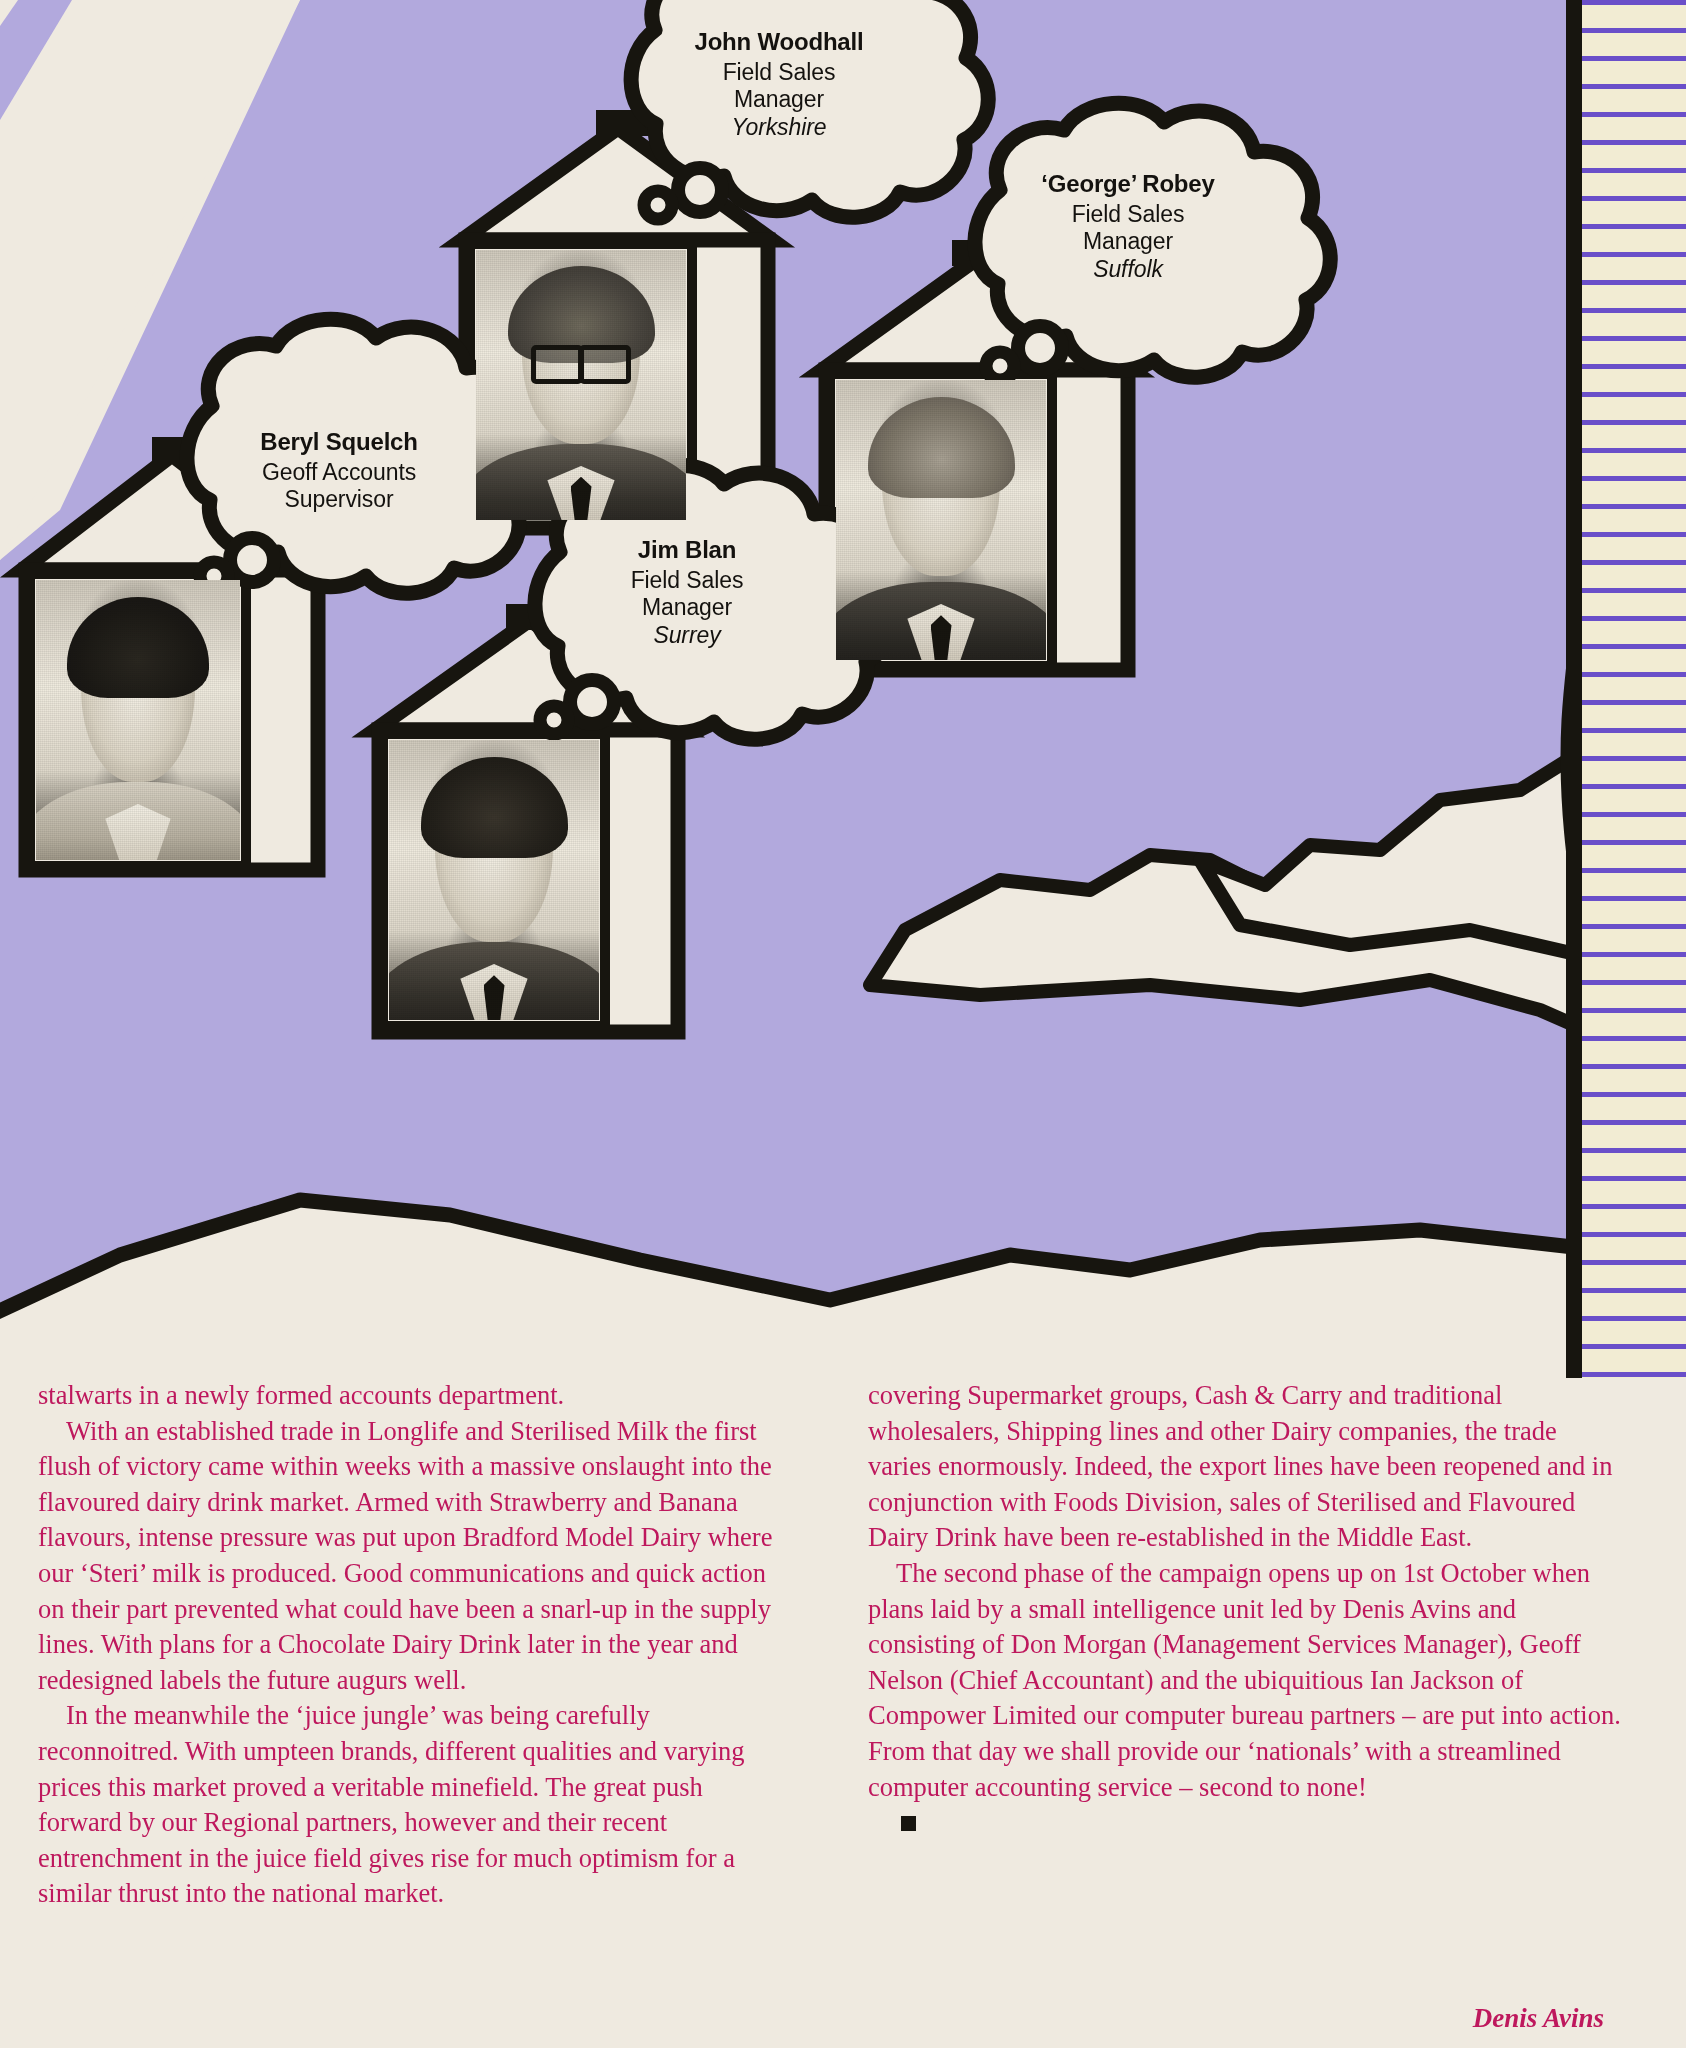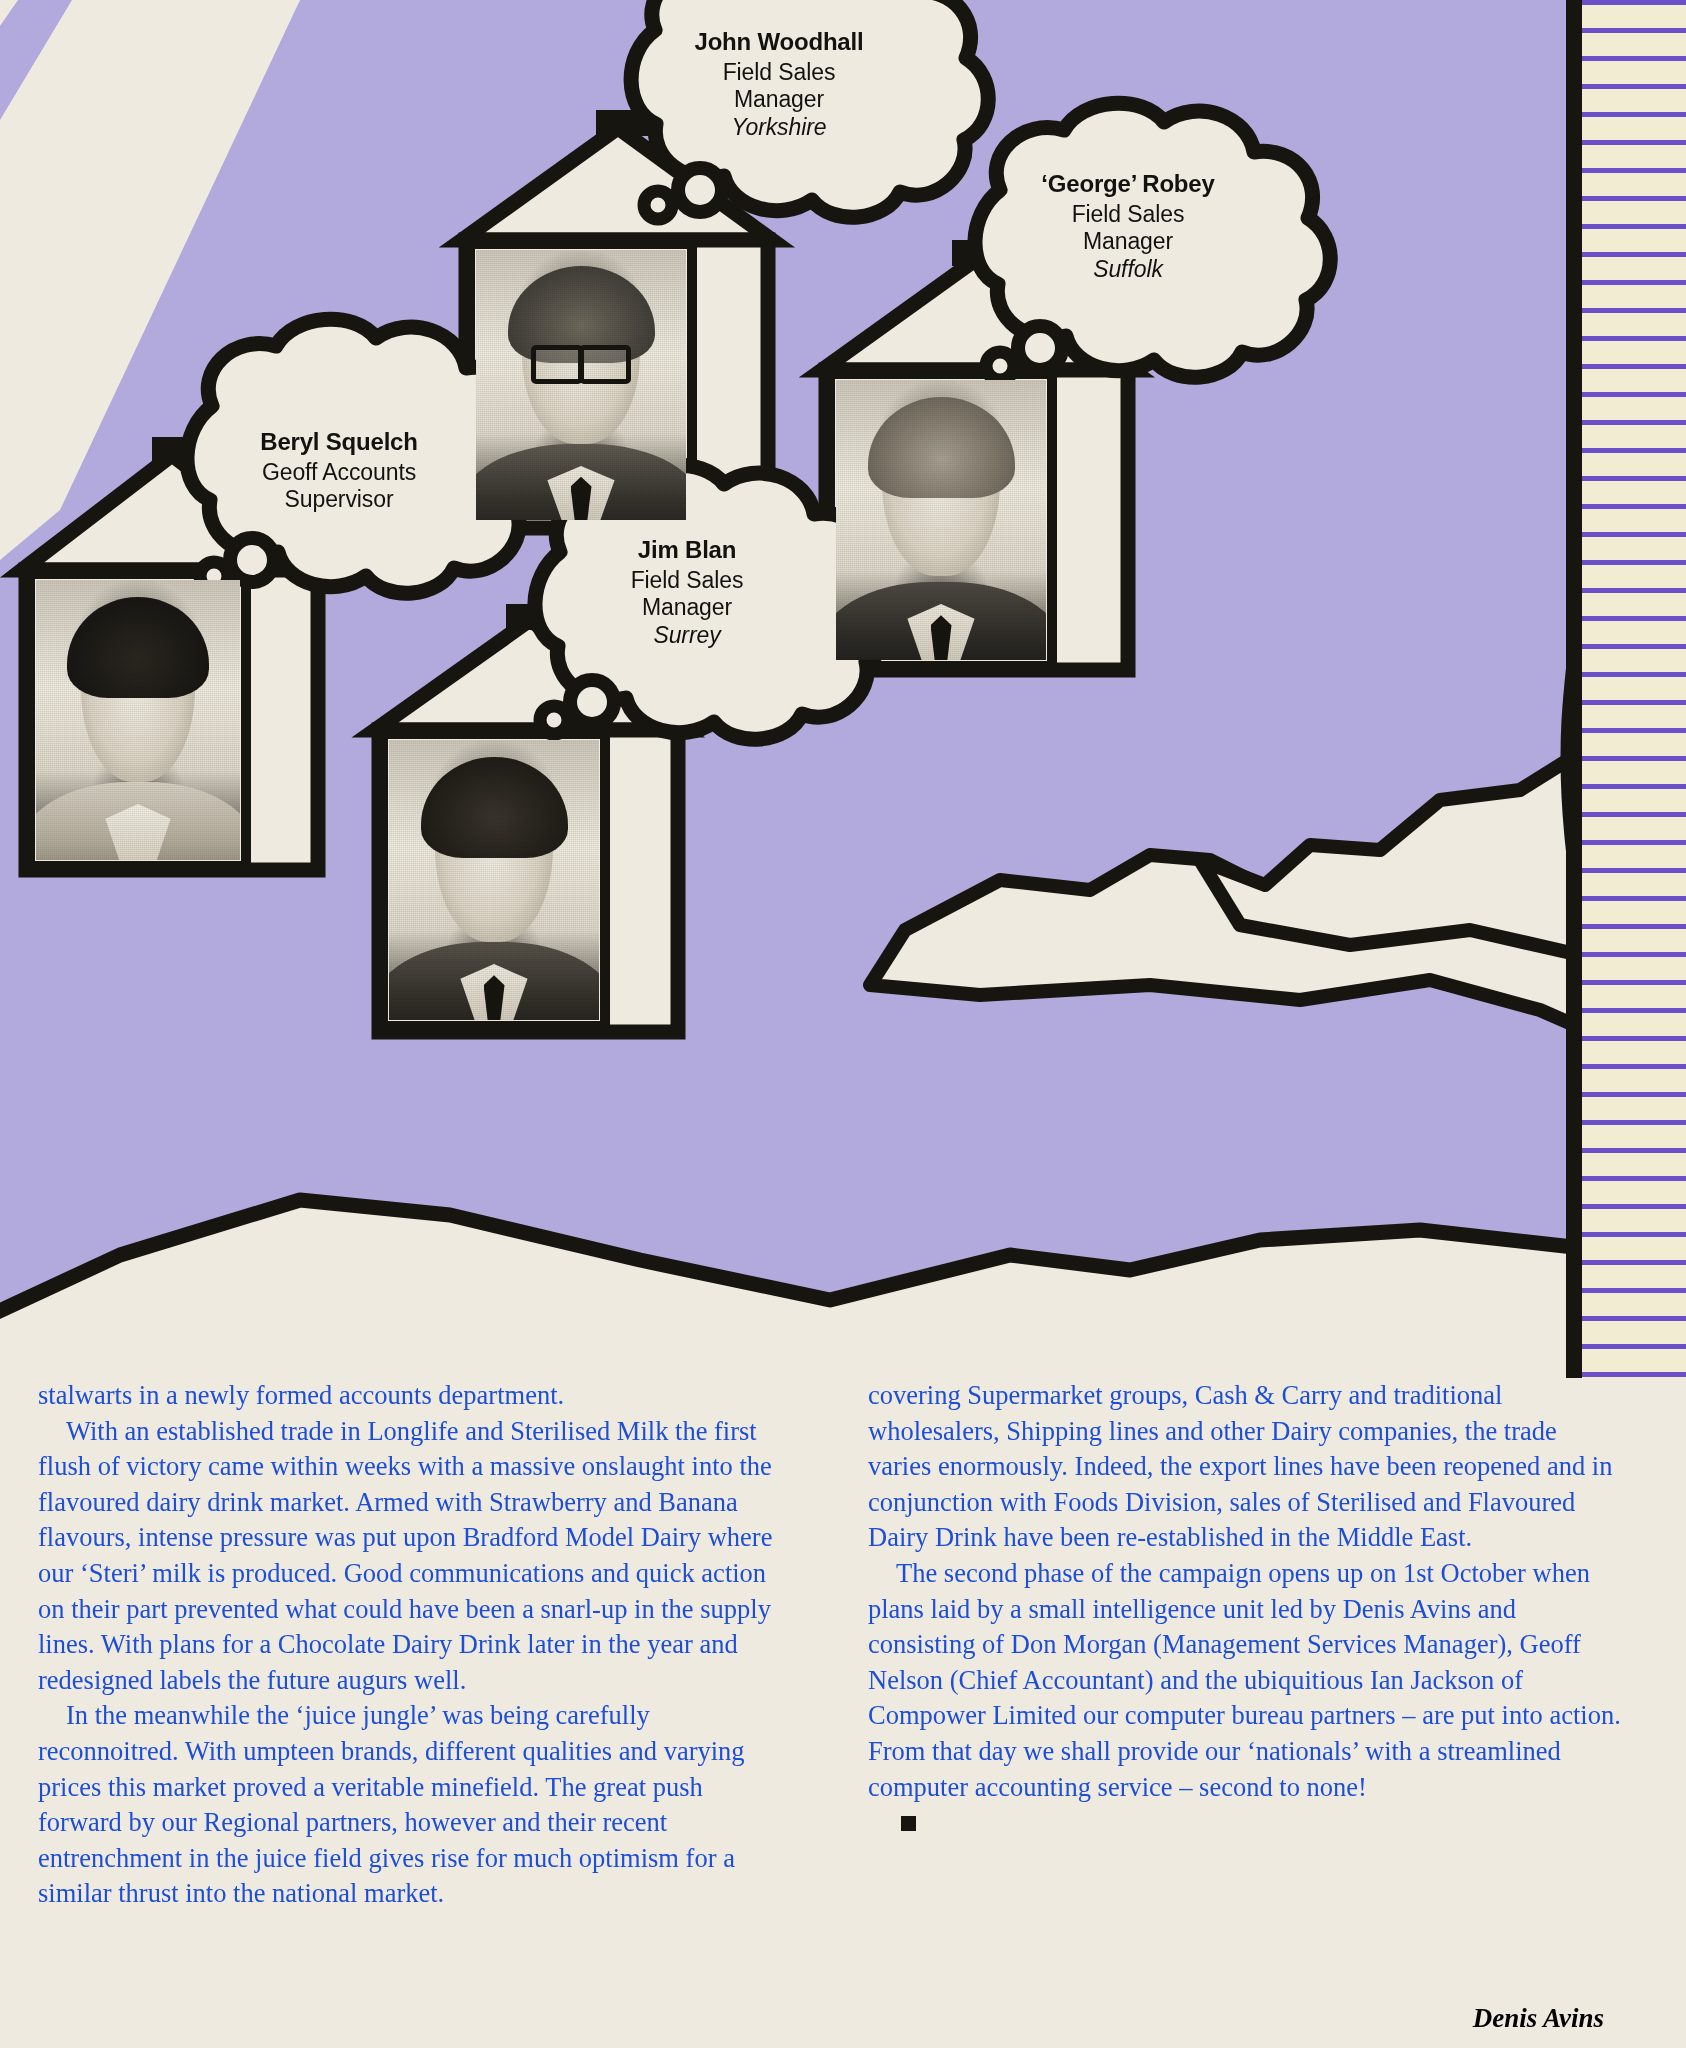--- a/index.html
+++ b/index.html
@@ -146,42 +146,42 @@
     width: 1686px; height: 670px;
     background: #efeae0;
     z-index: 5;
   }
   .col {
     position: absolute;
     top: 0;
     font-family: "Liberation Serif", "DejaVu Serif", serif;
     font-size: 26.5px;
     line-height: 35.6px;
-    color: #1d4ed8;
+    color: #be185d;
     text-align: left;
   }
   #col-left  { left: 38px;  width: 740px; }
   #col-right { left: 868px; width: 756px; }
   .col p { margin: 0; text-indent: 0; }
   .col p.ind { text-indent: 28px; }
   .endmark {
     display: inline-block;
     width: 15px; height: 15px;
     background: #17150f;
     vertical-align: baseline;
     margin-left: 5px;
   }
   .byline {
     position: absolute;
     right: 82px; bottom: 14px;
     font-family: "Liberation Serif", "DejaVu Serif", serif;
     font-style: italic;
     font-weight: bold;
     font-size: 27px;
-    color: #000000;
+    color: #be185d;
     z-index: 10;
   }
 
   
   .stripe-edge {
     position: absolute;
     right: 0; top: 0;
     width: 108px; height: 2048px;
     background:
       repeating-linear-gradient(

